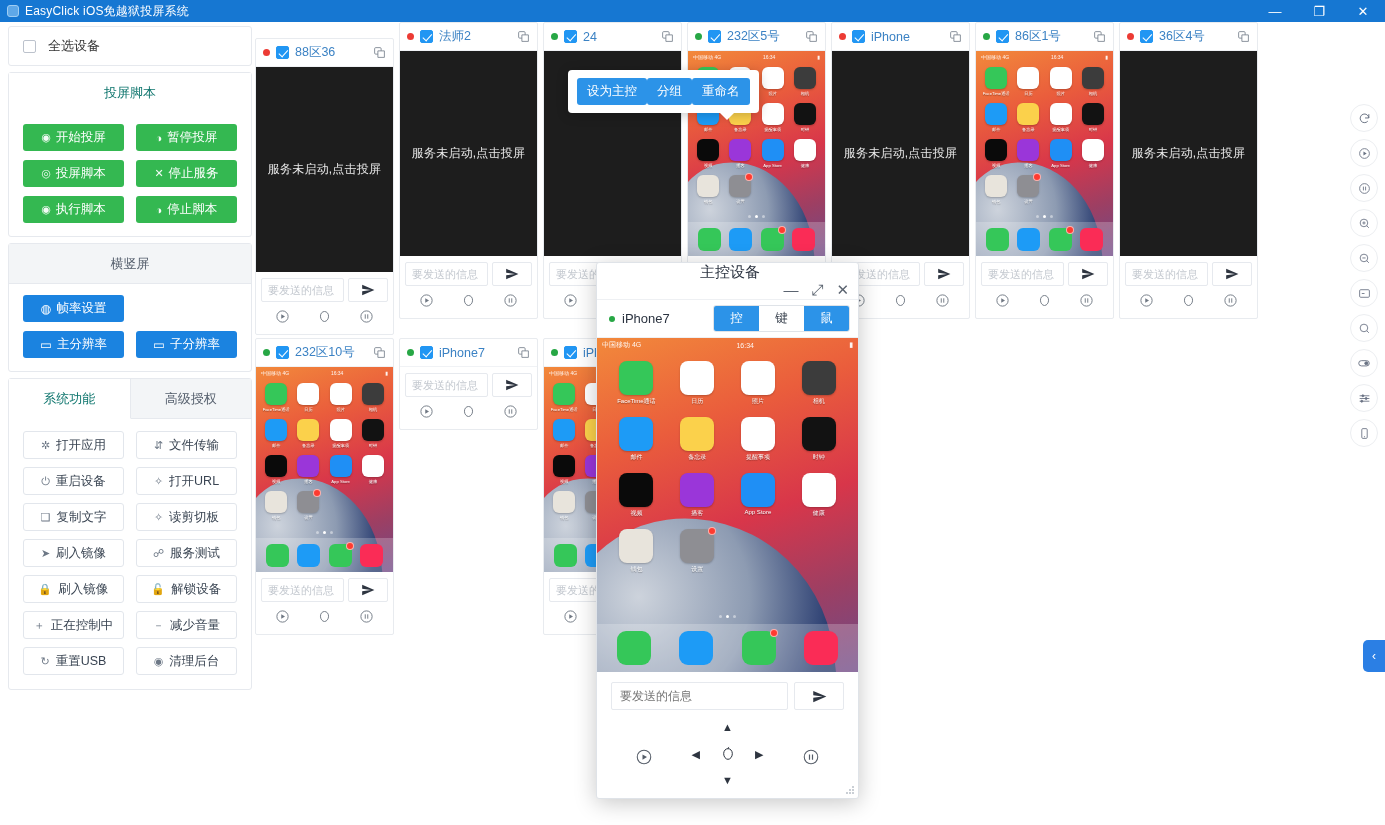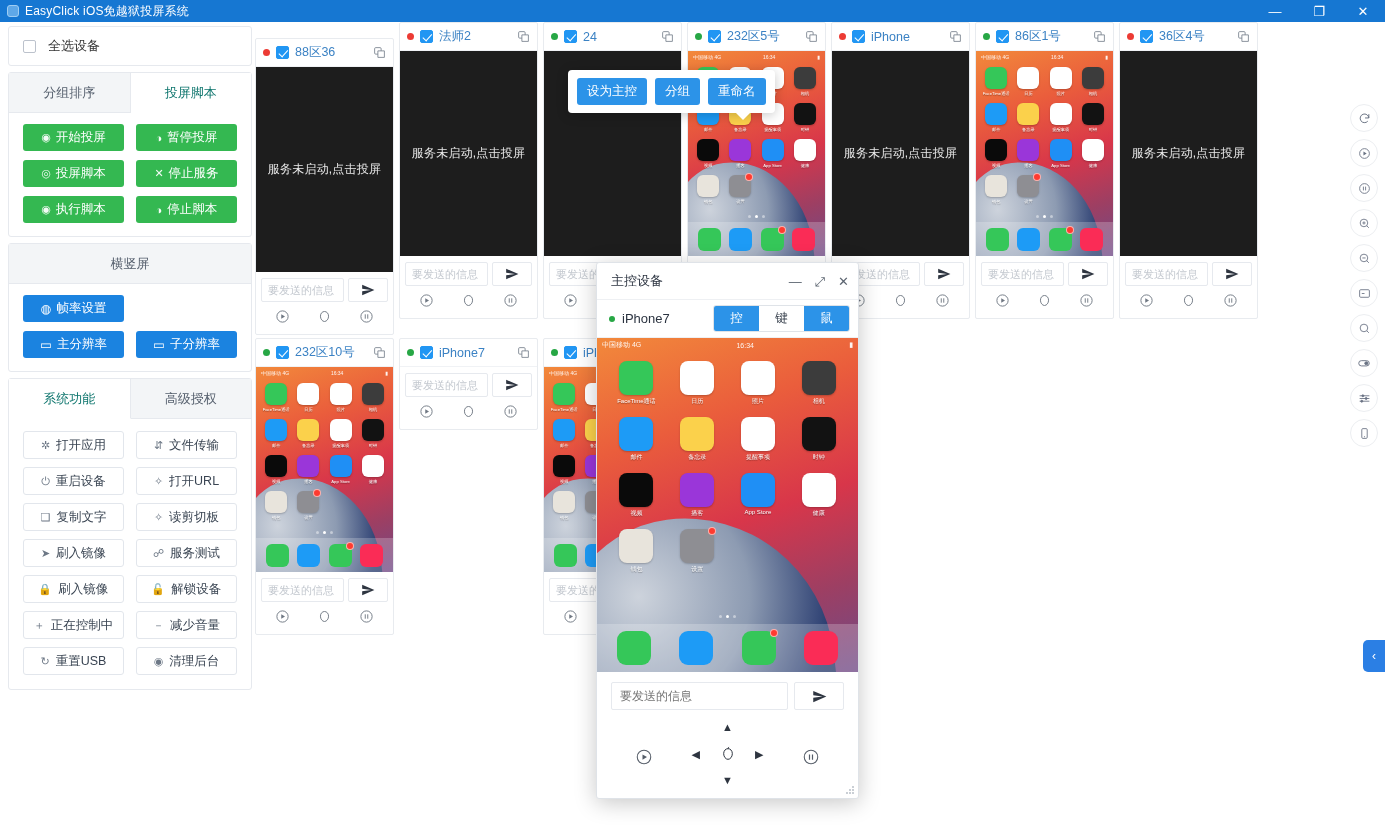--- a/index.html
+++ b/index.html
@@ -152,40 +152,40 @@
     justify-content: center; gap: 4px; }
   .pagedots u { width: 3px; height: 3px; border-radius: 50%; background: rgba(255,255,255,.45); display: block; }
   .pagedots u.on { background: #fff; }
   .badge { position: absolute; top: -2px; right: -2px; width: 8px; height: 8px; border-radius: 50%;
     background: #ff3b30; border: 1px solid rgba(255,255,255,.6); }
 
   
   .ctxmenu {
     position: absolute; left: 568px; top: 70px; z-index: 40;
     background: #fff; border-radius: 4px; box-shadow: 0 2px 12px rgba(0,0,0,.22);
-    padding: 8px 9px; display: flex; gap: 8px;
+    padding: 8px 9px; display: flex; 
   }
   .ctxmenu::after {
     content: ""; position: absolute; right: 24px; bottom: -7px; width: 0; height: 0;
     border-left: 8px solid transparent; border-right: 8px solid transparent; border-top: 8px solid #fff;
   }
   .ctxbtn {
     background: #2c93e8; color: #fff; font-size: 12.5px; border-radius: 3px;
     padding: 5px 10px; border: none; cursor: pointer; white-space: nowrap;
   }
 
   
   .floatwin {
     position: absolute; left: 596px; top: 262px; width: 263px; height: 537px; z-index: 60;
     background: #fff; border: 1px solid #dfe3e8; border-radius: 3px;
     box-shadow: 0 4px 22px rgba(0,0,0,.22); display: flex; flex-direction: column;
   }
   .fw-title {
     height: 37px; display: flex; align-items: center; padding: 0 9px 0 14px;
-    border-bottom: 1px solid #eef0f3; font-size: 13px; color: #2b3340;
+    border-bottom: 1px solid #eef0f3; font-size: 15px; color: #2b3340; flex-direction: column;
   }
   .fw-ctrls { margin-left: auto; display: flex; gap: 13px; align-items: center; color: #5b6470; }
   .fw-ctrls span { cursor: pointer; line-height: 1; }
   .fw-sub {
     height: 38px; display: flex; align-items: center; padding: 0 8px 0 12px; gap: 7px;
     border-bottom: 1px solid #eef0f3;
   }
   .fw-sub .dname { font-size: 13px; color: #2b3340; flex: 1; }
   .fw-seg { display: flex; border: 1px solid #dfe3e8; border-radius: 3px; overflow: hidden; }
   .fw-seg button {
@@ -257,21 +257,20 @@
 
     <div class="panel">
       <div class="selectall">
         <span class="cb"></span>
         <span>全选设备</span>
       </div>
     </div>
 
     <div class="panel">
       <div class="tabhdr">
-        <div class="tab">分组排序</div>
         <div class="tab active">投屏脚本</div>
       </div>
       <div class="btngrid">
         <button class="gbtn">
           <span class="ic">◉</span>
           <span>开始投屏</span>
         </button>
         <button class="gbtn">
           <span class="ic">◑</span>
           <span>暂停投屏</span>

